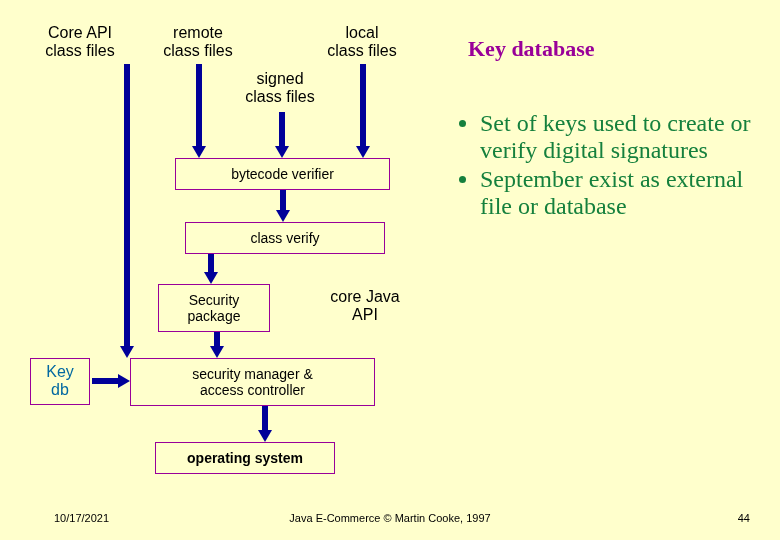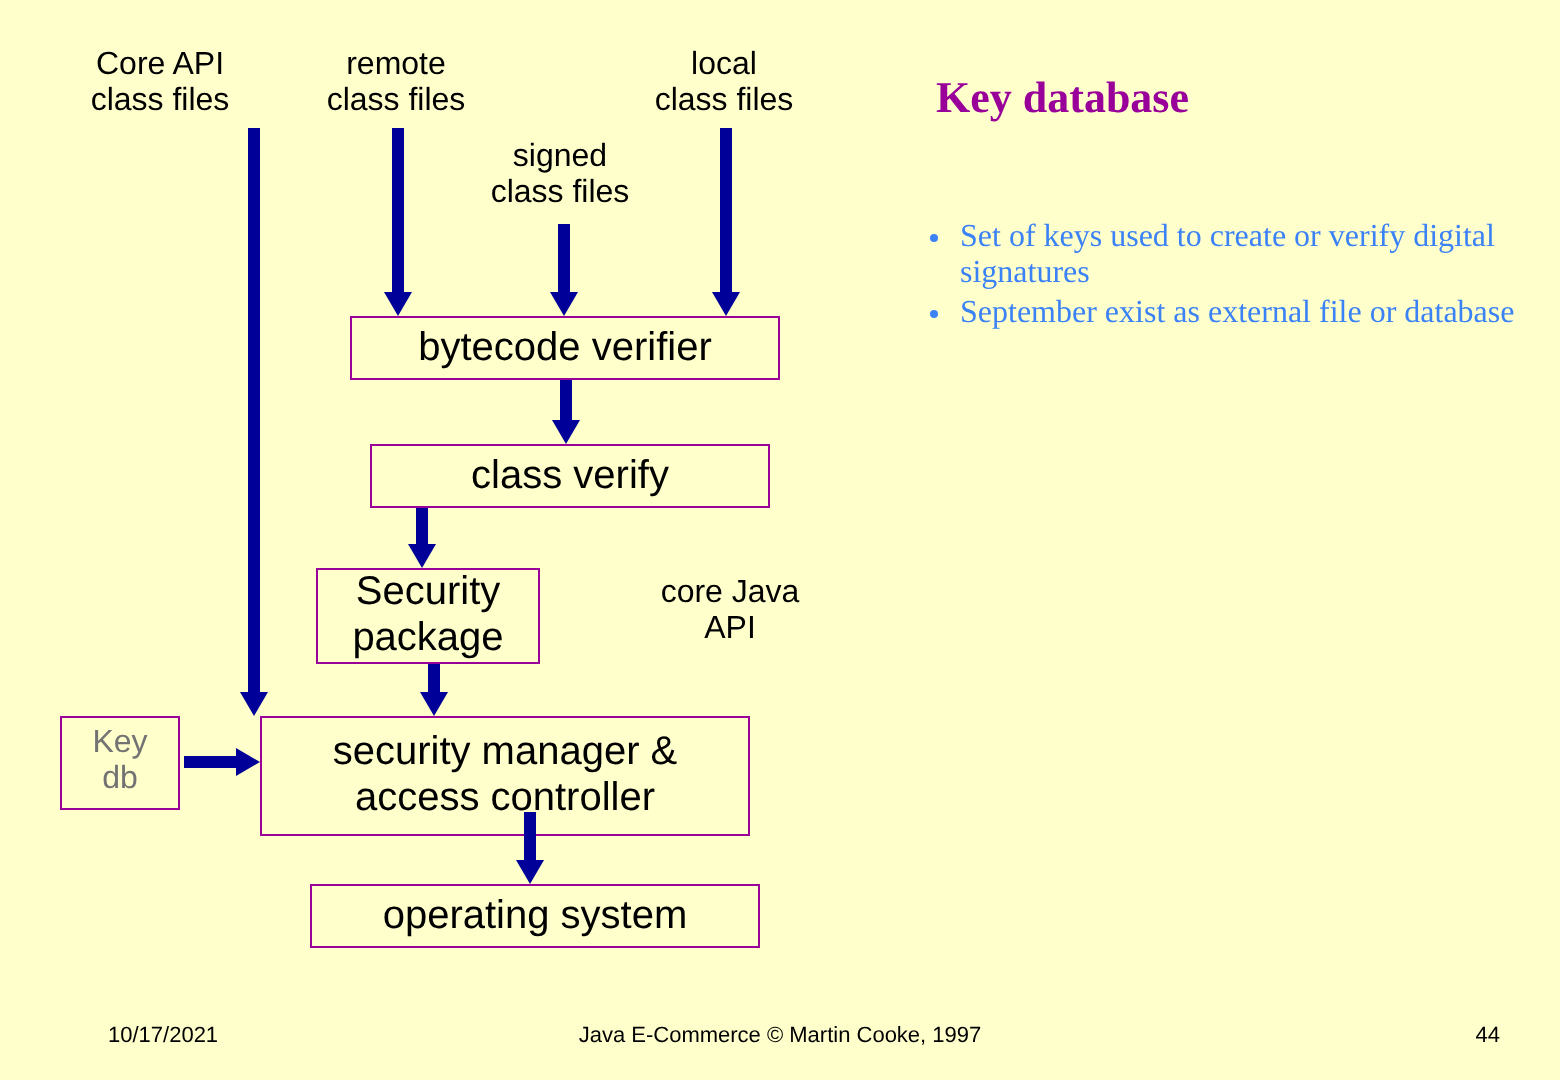--- a/index.html
+++ b/index.html
@@ -16,40 +16,40 @@
     position: absolute;
     font-size: 16px;
     color: #000;
     text-align: center;
     line-height: 1.15;
   }
   .box {
     position: absolute;
     border: 1.5px solid #990099;
     background: #ffffcc;
-    font-size: 20px;
+    font-size: 14px;
     color: #000;
     text-align: center;
     display: flex;
     align-items: center;
     justify-content: center;
     line-height: 1.15;
   }
-  .magenta { color: #737373; }
+  .magenta { color: #0369a1; }
   .heading {
     position: absolute;
     font-size: 22px;
     font-weight: bold;
     color: #990099;
     font-family: "Times New Roman", Times, serif;
   }
   .bullets {
     position: absolute;
-    font-size: 16px;
-    color: #3b82f6;
+    font-size: 24px;
+    color: #15803d;
     font-family: "Times New Roman", Times, serif;
   }
   .bullets ul { margin: 0; padding-left: 22px; }
   .bullets li { margin-bottom: 2px; }
   .footer {
     position: absolute;
     font-size: 11px;
     color: #000;
   }
   svg.arrow { position: absolute; overflow: visible; }
@@ -60,22 +60,22 @@
 
 <div class="lbl" style="left:30px; top:24px; width:100px;">Core API<br>class files</div>
 <div class="lbl" style="left:148px; top:24px; width:100px;">remote<br>class files</div>
 <div class="lbl" style="left:312px; top:24px; width:100px;">local<br>class files</div>
 <div class="lbl" style="left:230px; top:70px; width:100px;">signed<br>class files</div>
 
 <div class="box" style="left:175px; top:158px; width:215px; height:32px;">bytecode verifier</div>
 <div class="box" style="left:185px; top:222px; width:200px; height:32px;">class verify</div>
 <div class="box" style="left:158px; top:284px; width:112px; height:48px;">Security<br>package</div>
 <div class="lbl" style="left:300px; top:288px; width:130px; text-align:center;">core Java<br>API</div>
-<div class="box" style="left:130px; top:358px; width:245px; height:60px;">security manager &amp;<br>access controller</div>
-<div class="box" style="left:155px; top:442px; width:225px; height:32px;">operating system</div>
+<div class="box" style="left:130px; top:358px; width:245px; height:48px;">security manager &amp;<br>access controller</div>
+<div class="box" style="left:155px; top:442px; width:180px; height:32px;font-weight:bold;">operating system</div>
 
 <div class="lbl magenta" style="left:30px; top:358px; width:60px; border:1.5px solid #990099; padding:4px 0;">Key<br>db</div>
 
 <div class="heading" style="left:468px; top:36px;">Key database</div>
 <div class="bullets" style="left:458px; top:110px; width:300px;">
   <ul>
     <li>Set of keys used to create or verify digital signatures</li>
     <li>September exist as external file or database</li>
   </ul>
 </div>

